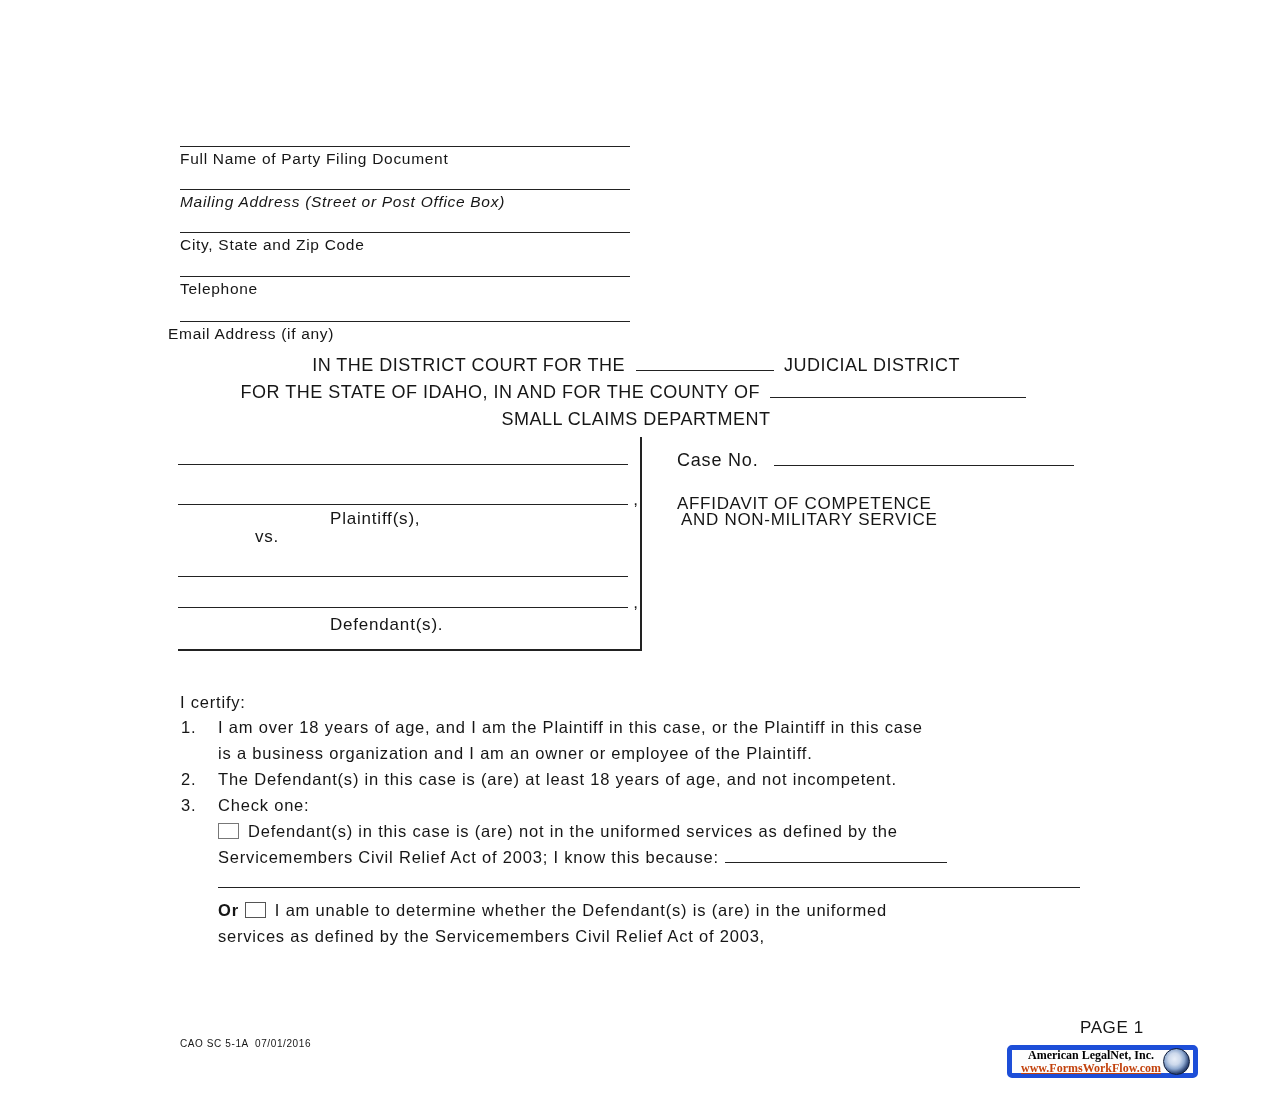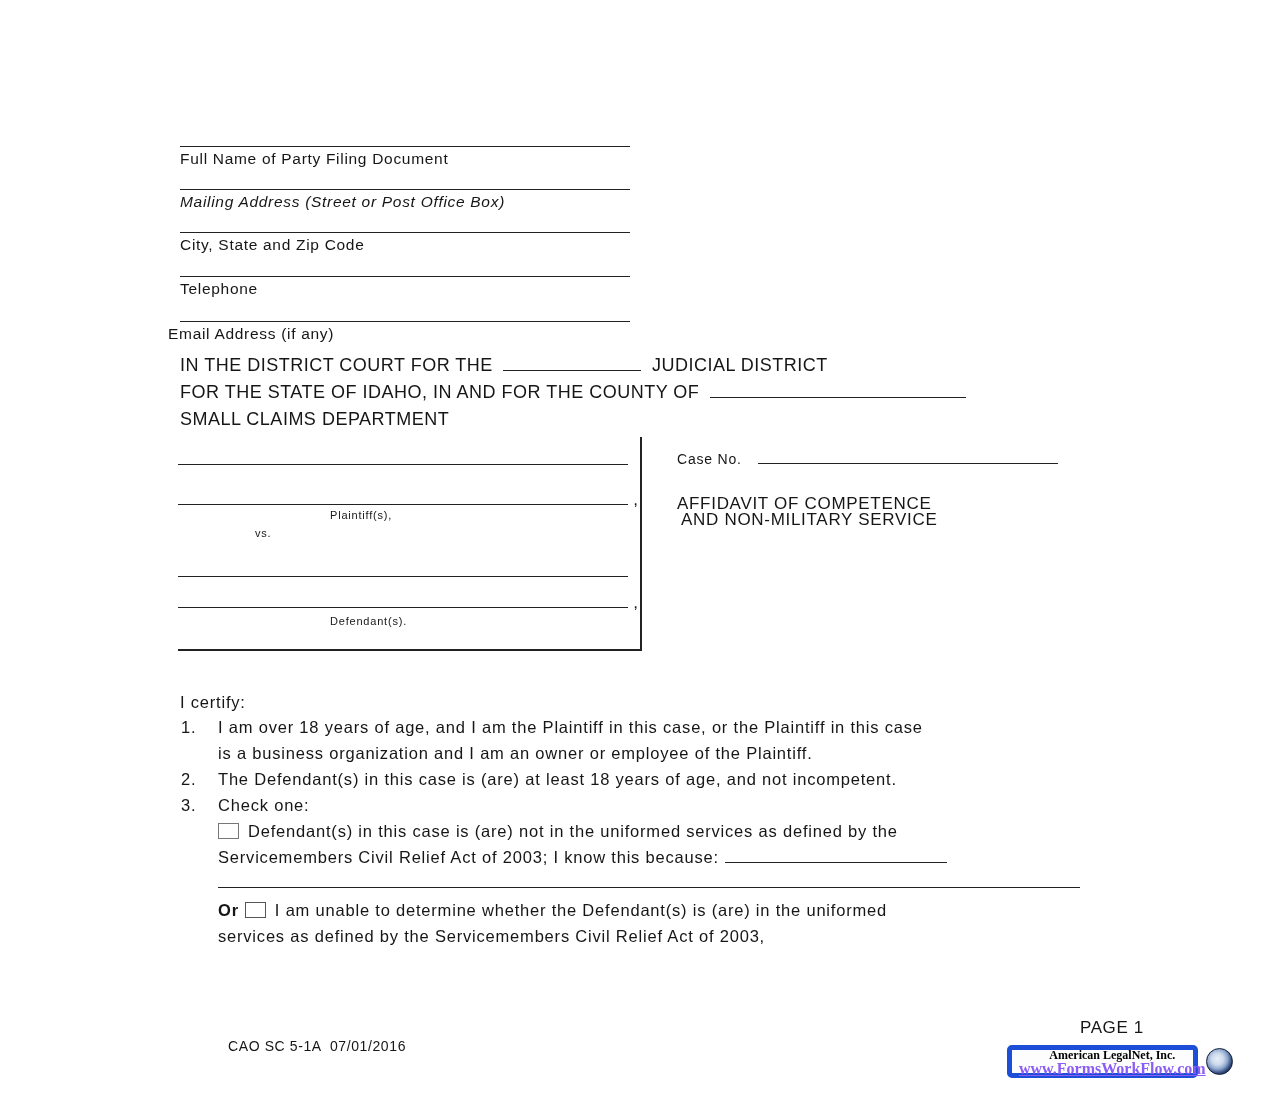--- a/index.html
+++ b/index.html
@@ -9,61 +9,61 @@
     overflow:hidden;
   }
 
   
   .fill-line { position:absolute; height:0; border-bottom:1.5px solid #222; }
 
   
   .field-label { position:absolute; font-size:15.5px; letter-spacing:0.7px; white-space:nowrap; }
 
   
-  .heading-line { position:absolute; left:180px; width:912px; 
+  .heading-line { position:absolute; left:180px; width:912px; text-align:center;
     font-size:18px; letter-spacing:0.5px; white-space:nowrap; }
   .blank { display:inline-block; border-bottom:1.5px solid #222; height:14px; margin:0 5px; }
   .blank.w138 { width:138px; }
   .blank.w256 { width:256px; }
 
   
   .caption-left { position:absolute; left:178px; top:437px; width:462px; height:212px;
     border-right:2px solid #222; border-bottom:2px solid #222; }
   .cl-line { position:absolute; left:0; width:450px; height:0; border-bottom:1.5px solid #222; }
   .comma { position:absolute; right:-10px; bottom:-6px; font-size:17px; letter-spacing:0; }
-  .cap-text { position:absolute; font-size:11px; letter-spacing:0.8px; white-space:nowrap; }
+  .cap-text { position:absolute; font-size:17px; letter-spacing:0.8px; white-space:nowrap; }
 
   .caption-right { position:absolute; left:677px; top:450px; width:416px; }
-  .caseno-row { position:absolute; top:0; left:0; font-size:14px; letter-spacing:0.8px; white-space:nowrap; }
+  .caseno-row { position:absolute; top:0; left:0; font-size:18px; letter-spacing:0.8px; white-space:nowrap; }
   .caseno-blank { display:inline-block; width:300px; height:13px; border-bottom:1.5px solid #222; margin-left:16px; }
   .doc-title { position:absolute; font-size:17px; letter-spacing:0.7px; line-height:16px; white-space:nowrap; }
 
   
   .body-text { position:absolute; font-size:16.5px; letter-spacing:0.8px; white-space:nowrap; }
   .item-num { position:absolute; left:181px; font-size:16.5px; letter-spacing:0.8px; }
   .item-line { position:absolute; left:218px; font-size:16.5px; letter-spacing:0.8px; white-space:nowrap; }
   .checkbox { display:inline-block; width:19px; height:14px; border:1.6px solid #777;
     background:#fff; vertical-align:-2px; margin-right:9px; }
   .checkbox.dark { border-color:#555; }
   .because-blank { display:inline-block; width:222px; height:13px; border-bottom:1.5px solid #222; margin-left:6px; }
   .or-bold { font-weight:bold; margin-right:6px; }
 
   
   .footer-title { position:absolute; left:180px; top:1018px; font-size:17px; letter-spacing:0.6px; white-space:nowrap; }
   .footer-page { position:absolute; left:1080px; top:1018px; font-size:17px; letter-spacing:0.6px; white-space:nowrap; }
-  .footer-form { position:absolute; left:180px; top:1038px; font-size:14px; letter-spacing:0.6px; white-space:pre;margin-left:48px; }
+  .footer-form { position:absolute; left:180px; top:1038px; font-size:10px; letter-spacing:0.6px; white-space:pre; }
 
   .badge { position:absolute; left:1007px; top:1045px; width:191px; height:33px;
     border:5px solid #1d4ed8; border-radius:5px; background:#fdfdfd;
     display:flex; align-items:center; box-sizing:border-box; }
   .badge-textcol { flex:1; padding-left:7px; line-height:13px; text-align:center; }
   .badge-company { font-family:"Liberation Serif","DejaVu Serif",serif; font-weight:bold;
     font-size:12px; color:#000; white-space:nowrap; }
   .badge-url { font-family:"Liberation Serif","DejaVu Serif",serif; font-weight:bold;
-    font-size:16px; color:#8b5cf6; text-decoration:underline; white-space:nowrap; cursor:pointer; }
+    font-size:12px; color:#c2410c; text-decoration:underline; white-space:nowrap; cursor:pointer; }
   .badge-globe { width:27px; height:27px; border-radius:50%; margin-right:3px; flex:0 0 auto;
     background:radial-gradient(circle at 42% 40%, #e8eef8 0%, #cdd9ec 28%, #8fa9cf 48%, #31497a 68%, #101d3a 88%);
     border:1px solid #101d3a; box-sizing:border-box; }
 </style>
 </head>
 <body>
 
 <div class="page">
 
   <div class="fill-line" style="left:180px; top:145.5px; width:450px;"></div>

